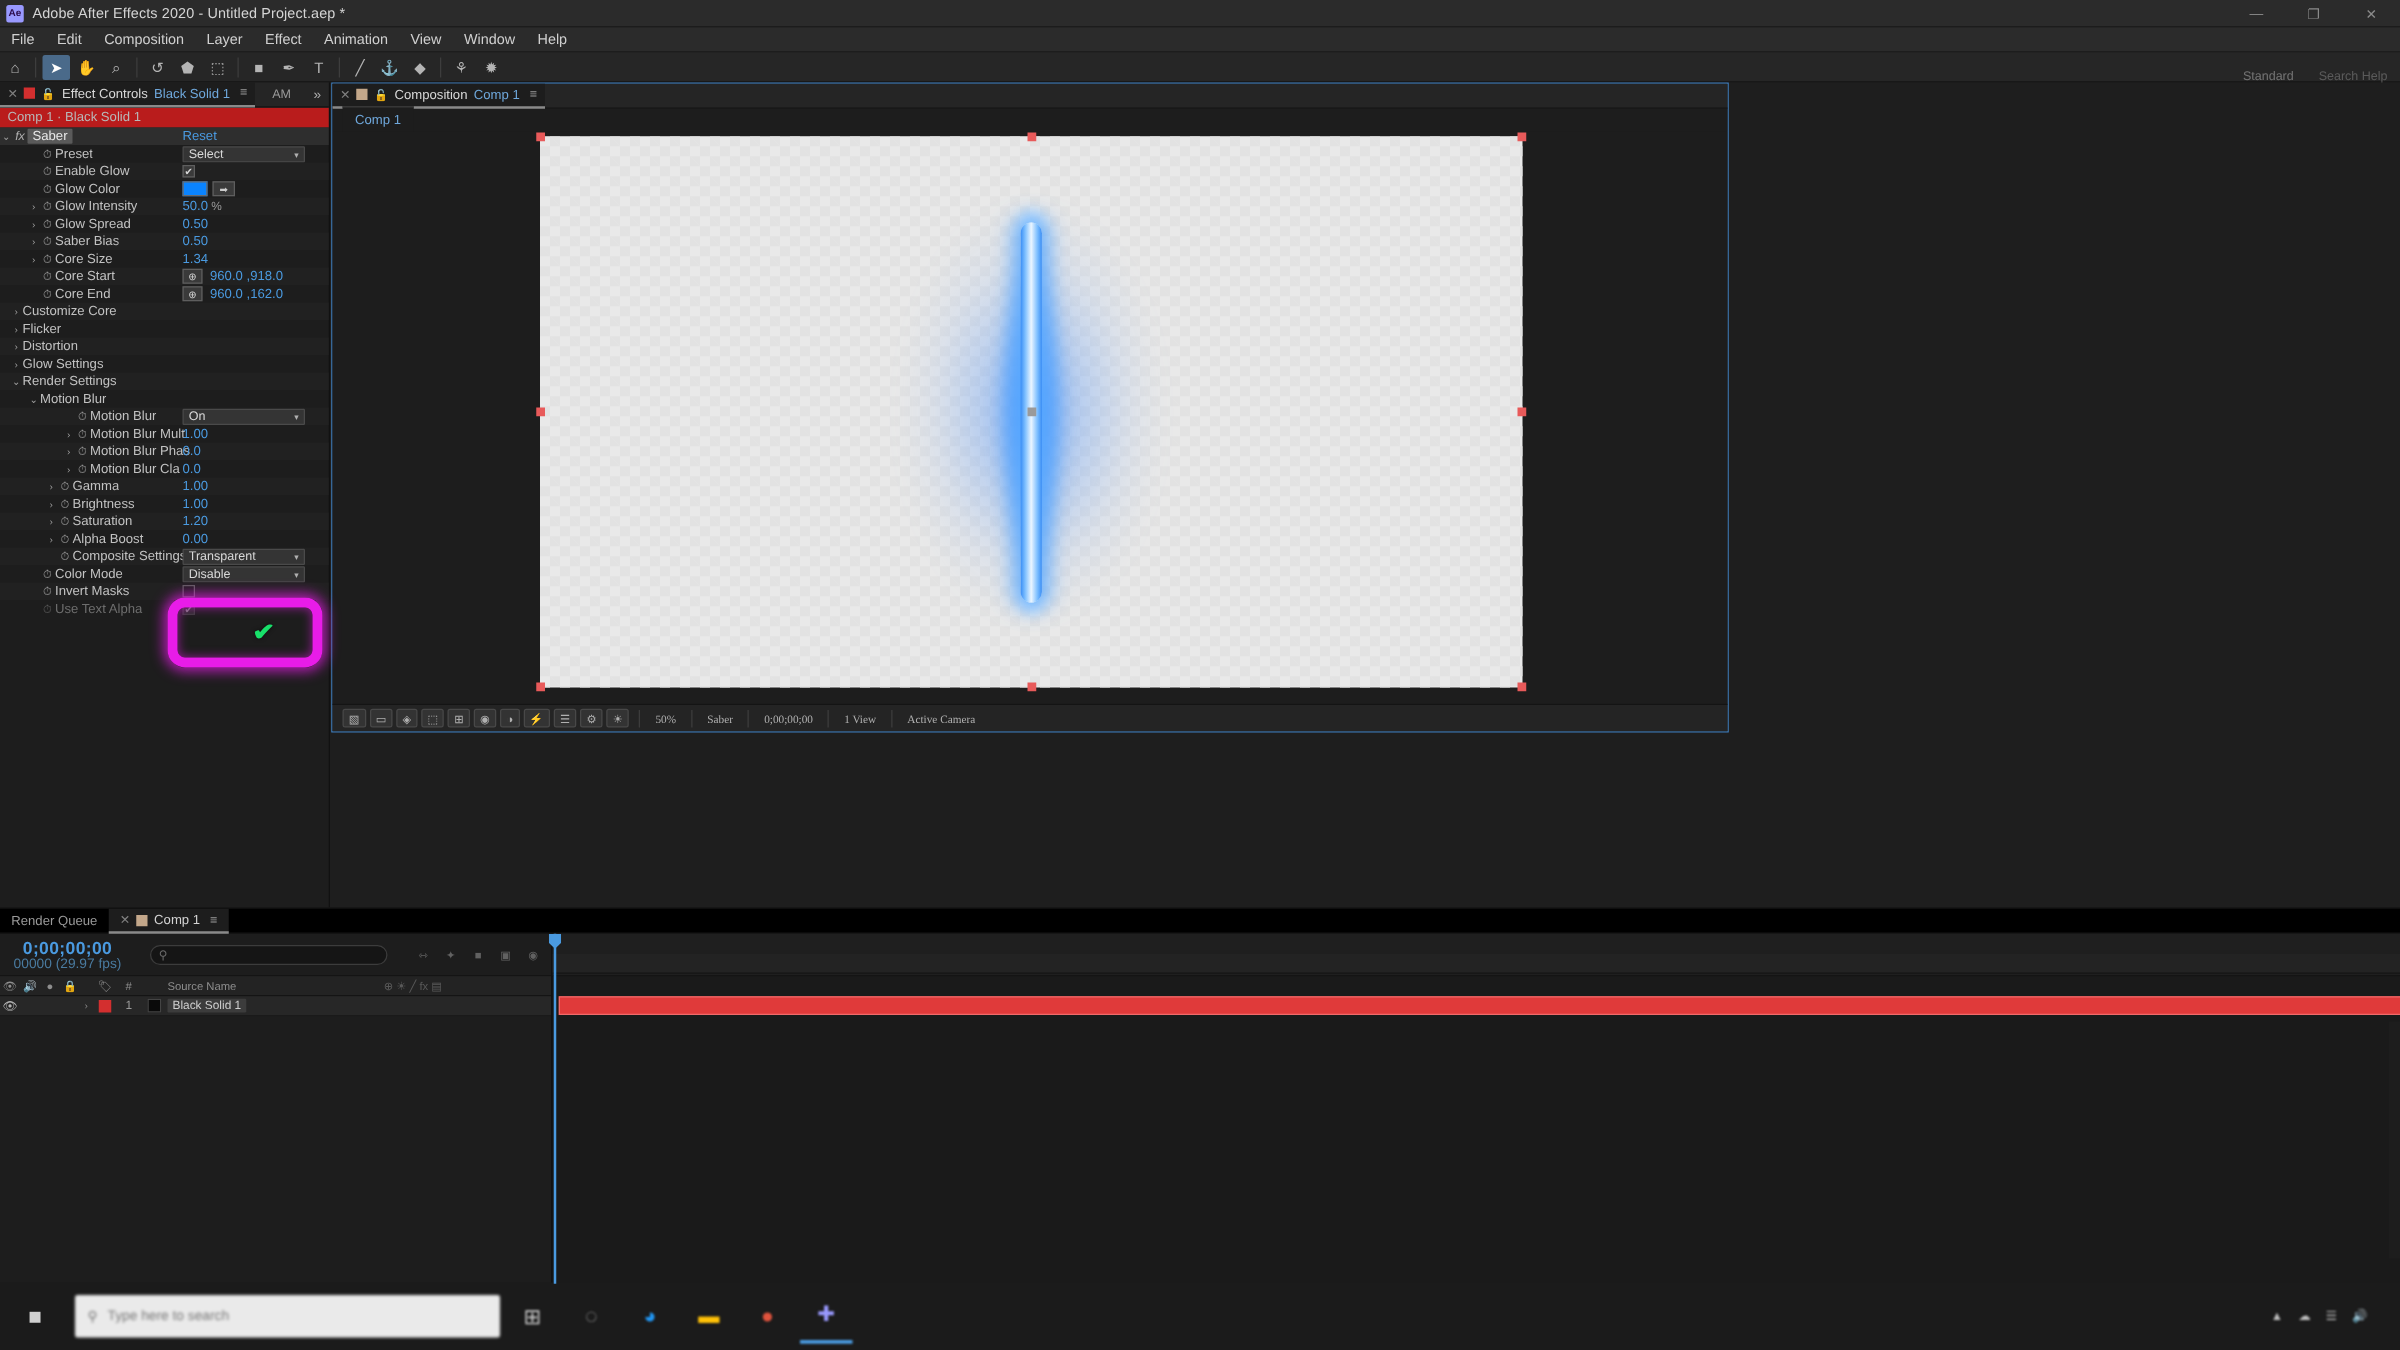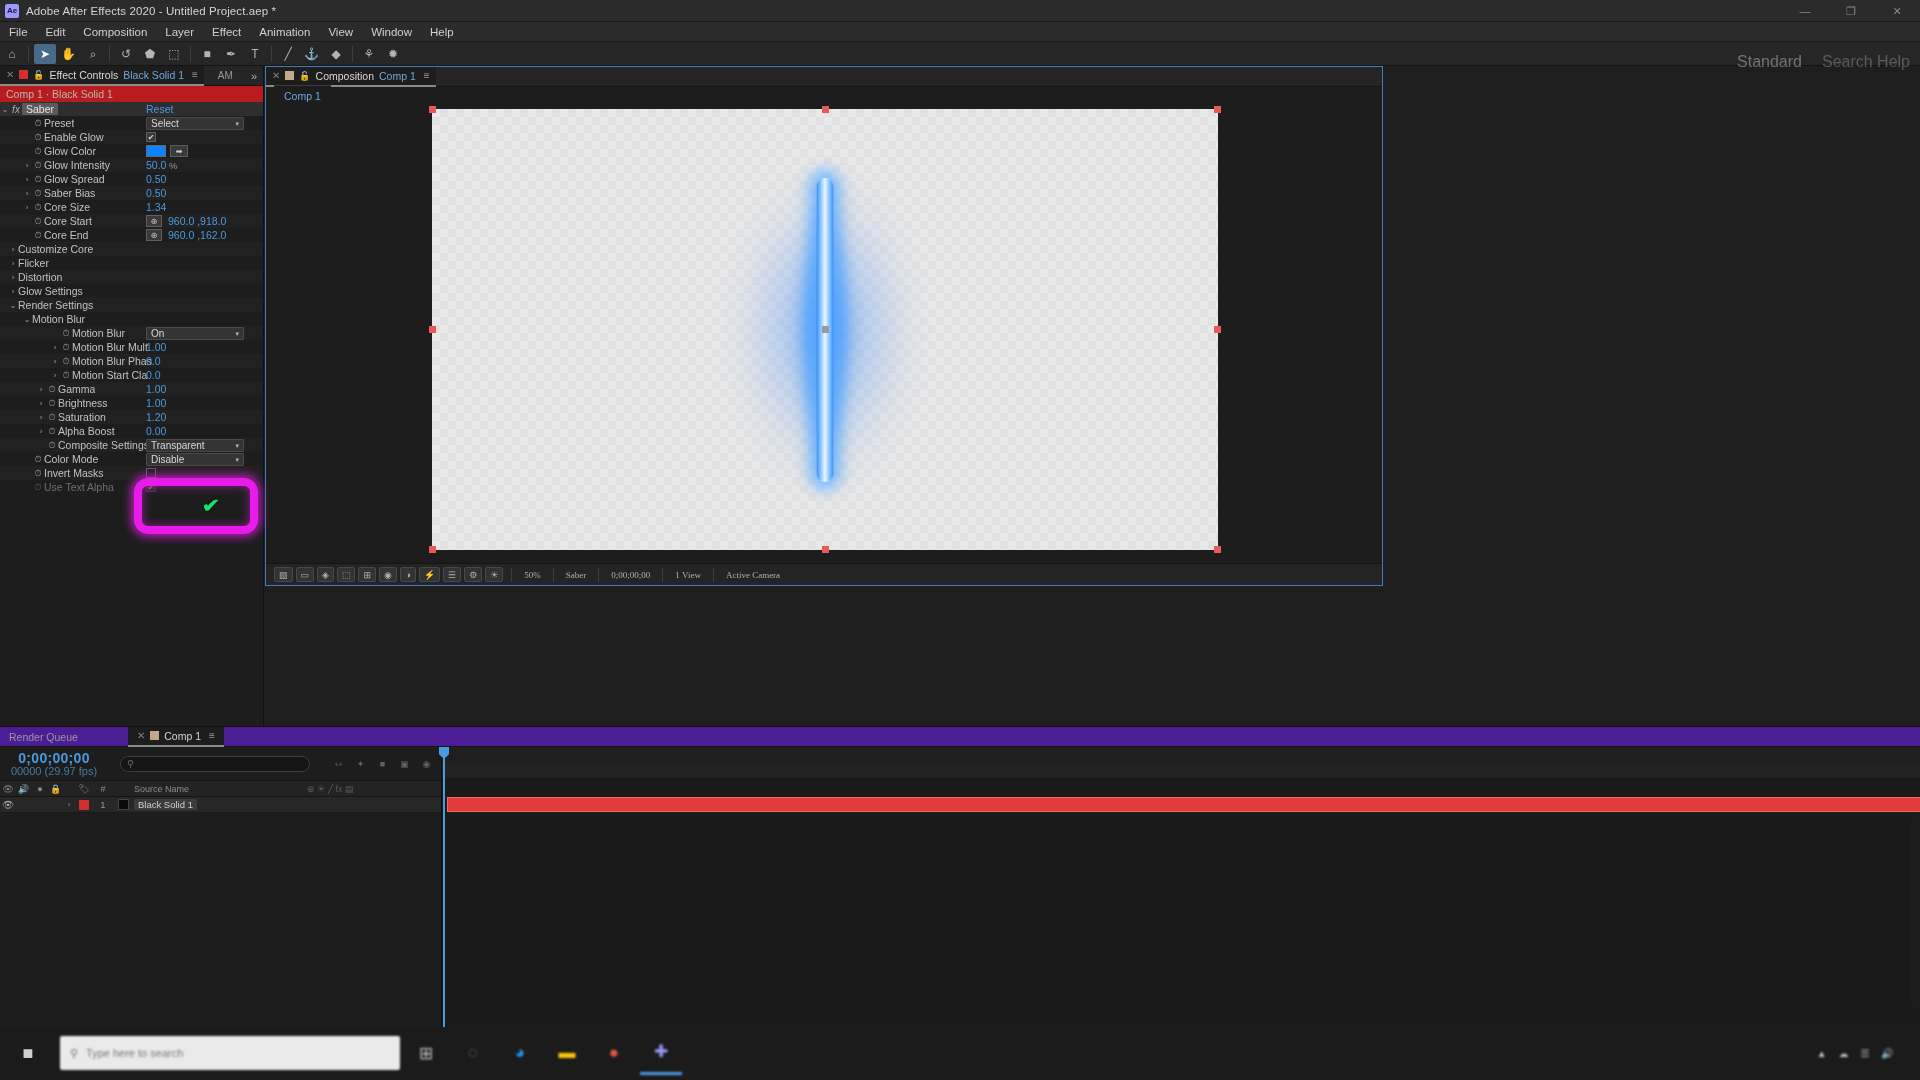--- a/index.html
+++ b/index.html
@@ -48,21 +48,21 @@
     border-bottom: 1px solid #141414;
   }
   .tool {
     width: 22px; height: 20px; margin: 0 1px;
     display: flex; align-items: center; justify-content: center;
     color: #b4b4b4; font-size: 12px; border-radius: 2px;
   }
   .tool.active { background: #4a6a8a; color: #fff; }
   .tool-sep { width: 1px; height: 16px; background: #3d3d3d; margin: 0 4px; }
   .tb-right { margin-left: auto; display: flex; align-items: center; opacity:.45; }
-  .ws-label { font-size: 16px; color: #9a9a9a; padding: 0 10px; margin-top: 16px; }
+  .ws-label { font-size: 10px; color: #9a9a9a; padding: 0 10px; margin-top: 16px; }
   .ws-label.hl { color: #cfcfcf; }
 
   
   .ec-panel {
     position: absolute; left: 0; top: 66px; width: 264px; height: 660px;
     background: #1d1d1d; border-right: 1px solid #111;
   }
   .panel-tabbar {
     height: 20px; background: #252525; display: flex; align-items: center;
     border-bottom: 1px solid #141414; position: relative;
@@ -256,23 +256,22 @@
     position: absolute; left: 0; width: 536px; font-size: 10px;
     color: #5e5e5e; padding-left: 8px;
   }
 
   
   .tl-panel {
     position: absolute; left: 0; top: 726px; width: 1920px; height: 300px;
     background: #1d1d1d; border-top: 1px solid #111;
   }
   .tl-tabbar {
-    height: 20px; background: #4c1d95; display: flex; align-items: center;
+    height: 20px; background: #000000; display: flex; align-items: flex-start;
     border-bottom: 1px solid #141414;
-    gap: 41px;
   }
   .tl-tab {
     height: 20px; display: flex; align-items: center; gap: 5px;
     padding: 0 9px; font-size: 10.5px; color: #9a9a9a;
   }
   .tl-tab.sel {
     background: #1d1d1d; color: #d4d4d4; border-bottom: 2px solid #8a8a8a;
   }
   .tl-header {
     height: 34px; display: flex; align-items: center; padding-left: 6px;
@@ -564,21 +563,21 @@
             <span style="width: 50px;"></span>
             <span class="p-arrow">›</span>
             <span class="p-stop">⏱</span>
             <span class="p-name">Motion Blur Phas</span>
             <span class="p-val">0.0</span>
           </div>
           <div class="prow">
             <span style="width: 50px;"></span>
             <span class="p-arrow">›</span>
             <span class="p-stop">⏱</span>
-            <span class="p-name">Motion Start Cla</span>
+            <span class="p-name">Motion Blur Cla</span>
             <span class="p-val">0.0</span>
           </div>
           <div class="prow">
             <span style="width: 36px;"></span>
             <span class="p-arrow">›</span>
             <span class="p-stop">⏱</span>
             <span class="p-name">Gamma</span>
             <span class="p-val">1.00</span>
           </div>
           <div class="prow">

